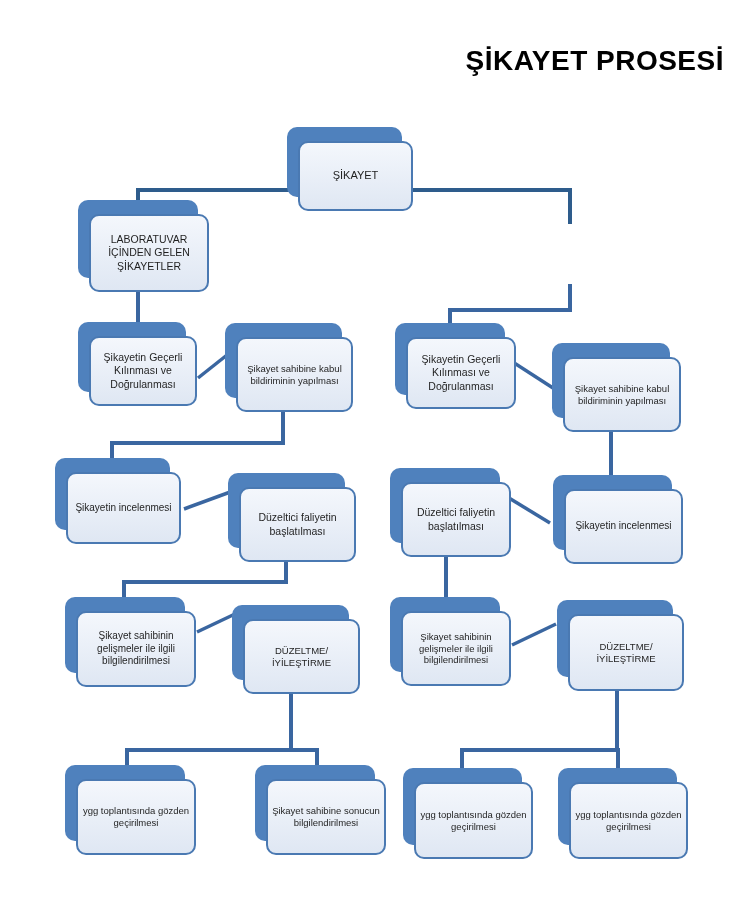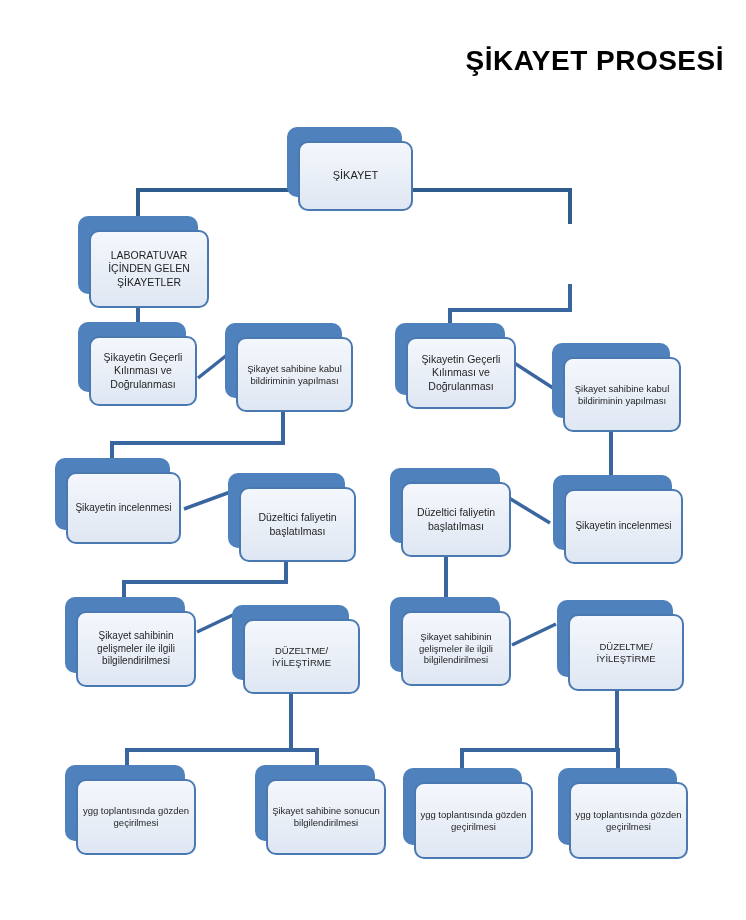--- a/index.html
+++ b/index.html
@@ -70,21 +70,21 @@
       <polyline points="617,684 617,750" fill="none" stroke="#3a66a0" stroke-width="4"></polyline>
       <polyline points="462,790 462,750 618,750 618,790" fill="none" stroke="#3a66a0" stroke-width="4"></polyline>
     </svg>
   <div class="node-layer">
       <div class="node" style="left: 287px; top: 93px; width: 126px; height: 84px; margin-top: 34px;">
         <div class="shadow" style="width: 115px; height: 70px; background: rgb(79, 129, 189);"></div>
         <div class="front" style="width: 115px; height: 70px; border: 2px solid rgb(74, 121, 178); background: linear-gradient(rgb(244, 247, 252), rgb(223, 231, 243));">
           <span class="label" style="font-size: 11px; color: rgb(31, 31, 31);">ŞİKAYET</span>
         </div>
       </div>
-      <div class="node" style="left: 78px; top: 200px; width: 131px; height: 92px; margin-top: 16px;">
+      <div class="node" style="left: 78px; top: 200px; width: 131px; height: 92px;">
         <div class="shadow" style="width: 120px; height: 78px; background: rgb(79, 129, 189);"></div>
         <div class="front" style="width: 120px; height: 78px; border: 2px solid rgb(74, 121, 178); background: linear-gradient(rgb(244, 247, 252), rgb(223, 231, 243));">
           <span class="label" style="font-size: 10.5px; color: rgb(31, 31, 31);">LABORATUVAR İÇİNDEN GELEN ŞİKAYETLER</span>
         </div>
       </div>
       <div class="node" style="left: 78px; top: 322px; width: 119px; height: 84px;">
         <div class="shadow" style="width: 108px; height: 70px; background: rgb(79, 129, 189);"></div>
         <div class="front" style="width: 108px; height: 70px; border: 2px solid rgb(74, 121, 178); background: linear-gradient(rgb(244, 247, 252), rgb(223, 231, 243));">
           <span class="label" style="font-size: 10.5px; color: rgb(31, 31, 31);">Şikayetin Geçerli Kılınması ve Doğrulanması</span>
         </div>

